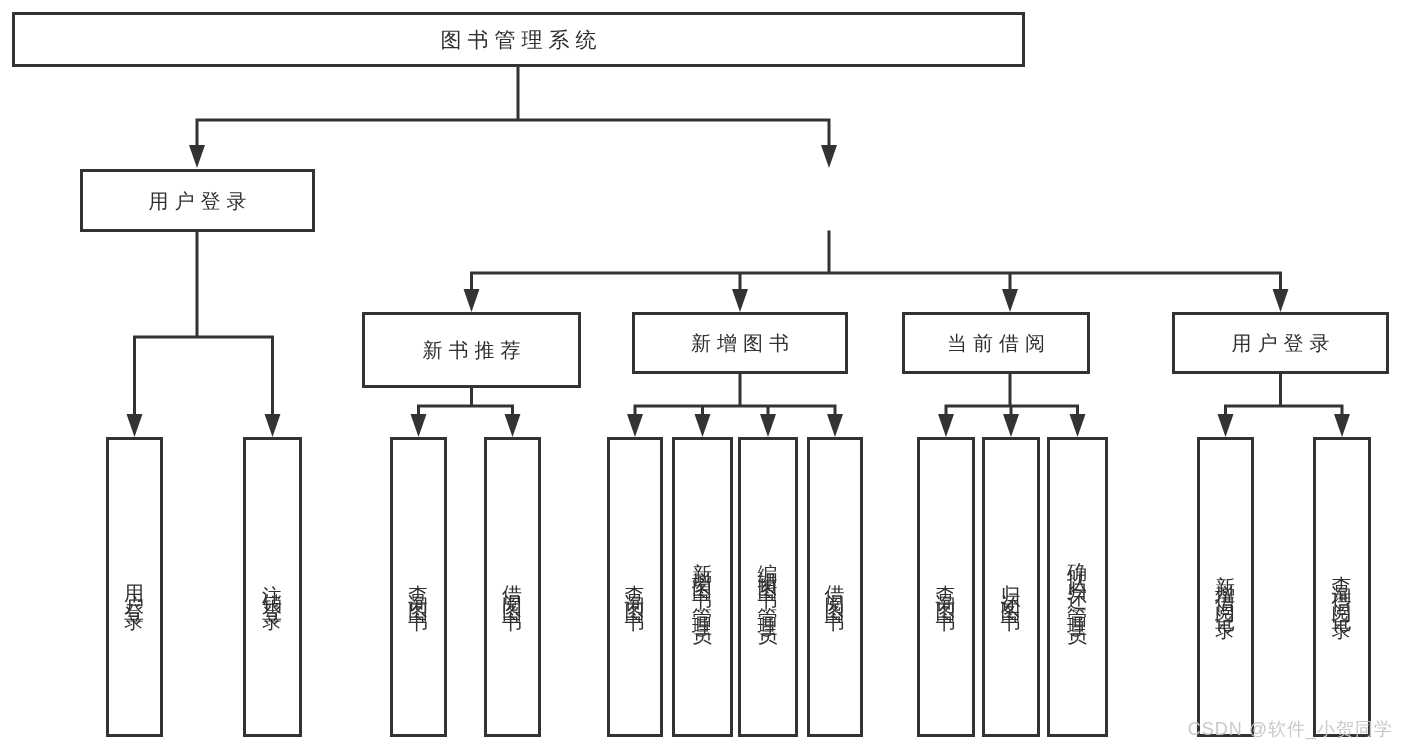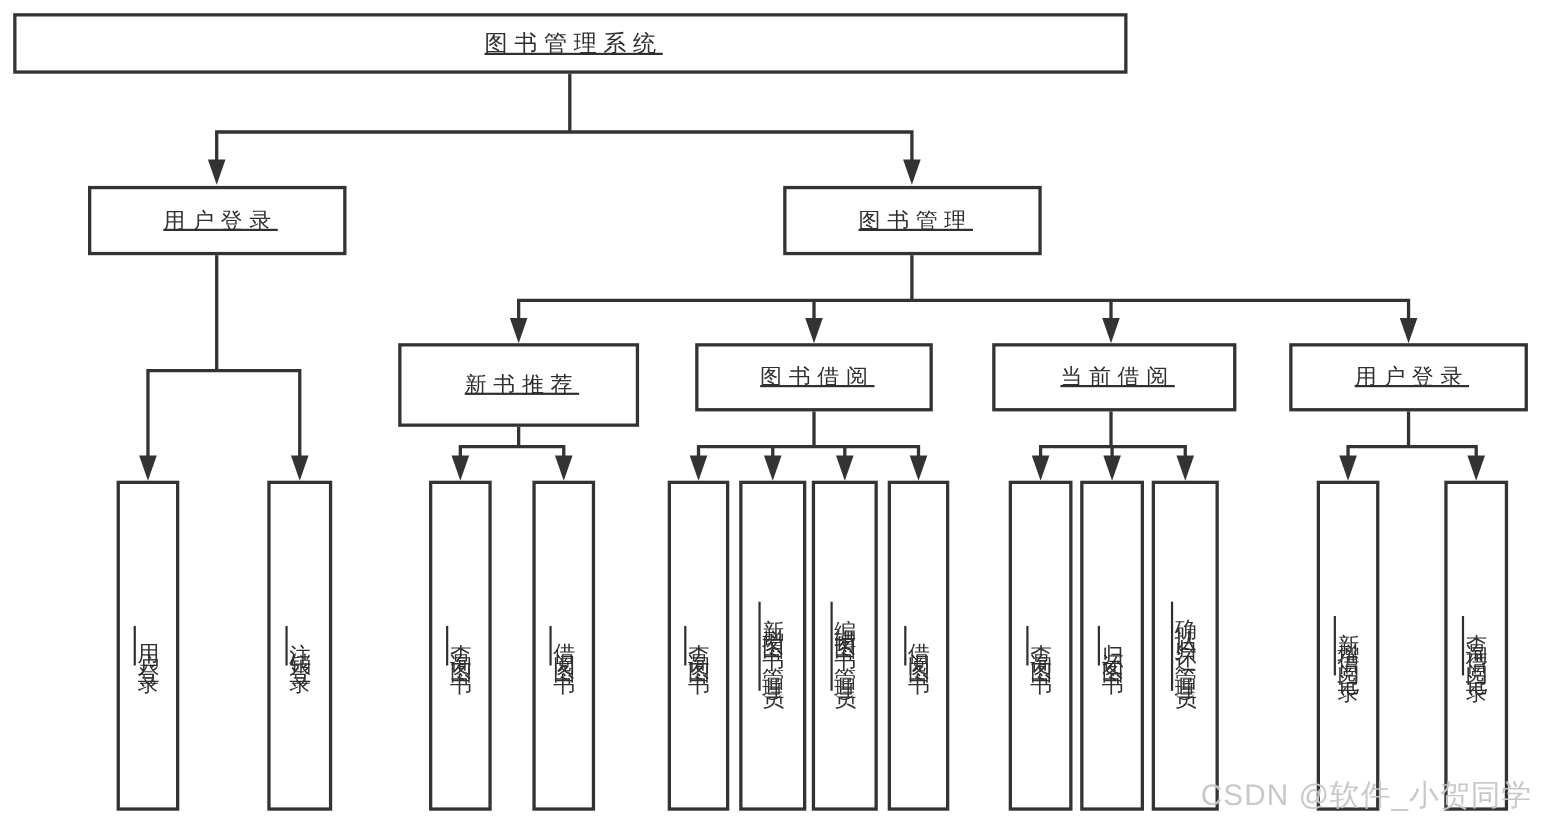--- a/index.html
+++ b/index.html
@@ -14,31 +14,31 @@
   .canvas{
     position:relative;width:1405px;height:747px;background:var(--bg);overflow:hidden;
   }
   #connectors{position:absolute;left:0;top:0;z-index:0;}
   .box{
     position:absolute;background:#fff;border:3px solid var(--border);
     box-sizing:border-box;display:flex;align-items:center;justify-content:center;
     z-index:1;
   }
   .box span{
-    color:var(--text);font-size:20px;white-space:nowrap;line-height:1;text-decoration:underline;
+    color:var(--text);font-size:20px;white-space:nowrap;line-height:1;
   }
   .box.h span{letter-spacing:6px;margin-left:6px;}
   .box.root span{font-size:21px;}
   .box.v{top:437px;height:300px;}
   .box.v span{
     writing-mode:vertical-rl;text-orientation:mixed;letter-spacing:9px;
   }
   .watermark{
     position:absolute;right:12px;bottom:6px;z-index:3;
-    color:var(--wm);font-size:27px;letter-spacing:1px;opacity:.95;
+    color:var(--wm);font-size:18px;letter-spacing:1px;opacity:.95;
   }
 </style>
 </head>
 <body>
 
 <div class="canvas">
 
   <svg id="connectors" width="1405" height="747">
       <path d="M518 67V120M197 120H829M197 120V152M829 120V152M197 232V337M134.5 337H272.5M134.5 337V421M272.5 337V421M829 232V273M471.5 273H1280.5M471.5 273V296M740 273V296M1010 273V296M1280.5 273V296M471.5 373V406M418.5 406H512.5M418.5 406V421M512.5 406V421M740 373V406M635 406H835M635 406V421M702.5 406V421M768 406V421M835 406V421M1010 373V406M946 406H1077.5M946 406V421M1011 406V421M1077.5 406V421M1280.5 373V406M1225.5 406H1342M1225.5 406V421M1342 406V421" fill="none" stroke="#333333" stroke-width="3" stroke-linecap="square"></path>
       <polygon points="189,145 205,145 197,168" fill="#333333"></polygon>
@@ -62,31 +62,28 @@
       <polygon points="1334,414 1350,414 1342,437" fill="#333333"></polygon>
     </svg>
 
   <div class="box h root" style="left:12px;top:12px;width:1013px;height:55px">
     <span>图书管理系统</span>
   </div>
 
   <div class="box h" style="left:80px;top:169px;width:235px;height:63px">
     <span>用户登录</span>
   </div>
-  <div class="box h" style="left:712px;top:169px;width:235px;height:63px">
-    <span>图书管理</span>
-  </div>
 
   <div class="box h" style="left:362px;top:312px;width:219px;height:76px">
     <span>新书推荐</span>
   </div>
   <div class="box h" style="left:632px;top:312px;width:216px;height:62px">
-    <span>图书借阅</span>
+    <span>新增图书</span>
   </div>
-  <div class="box h" style="left:902px;top:312px;width:222px;height:62px">
+  <div class="box h" style="left:902px;top:312px;width:188px;height:62px">
     <span>当前借阅</span>
   </div>
   <div class="box h" style="left:1172px;top:312px;width:217px;height:62px">
     <span>用户登录</span>
   </div>
 
   <div class="box v" style="left:106px;width:57px">
     <span>用户登录</span>
   </div>
   <div class="box v" style="left:243px;width:59px">

